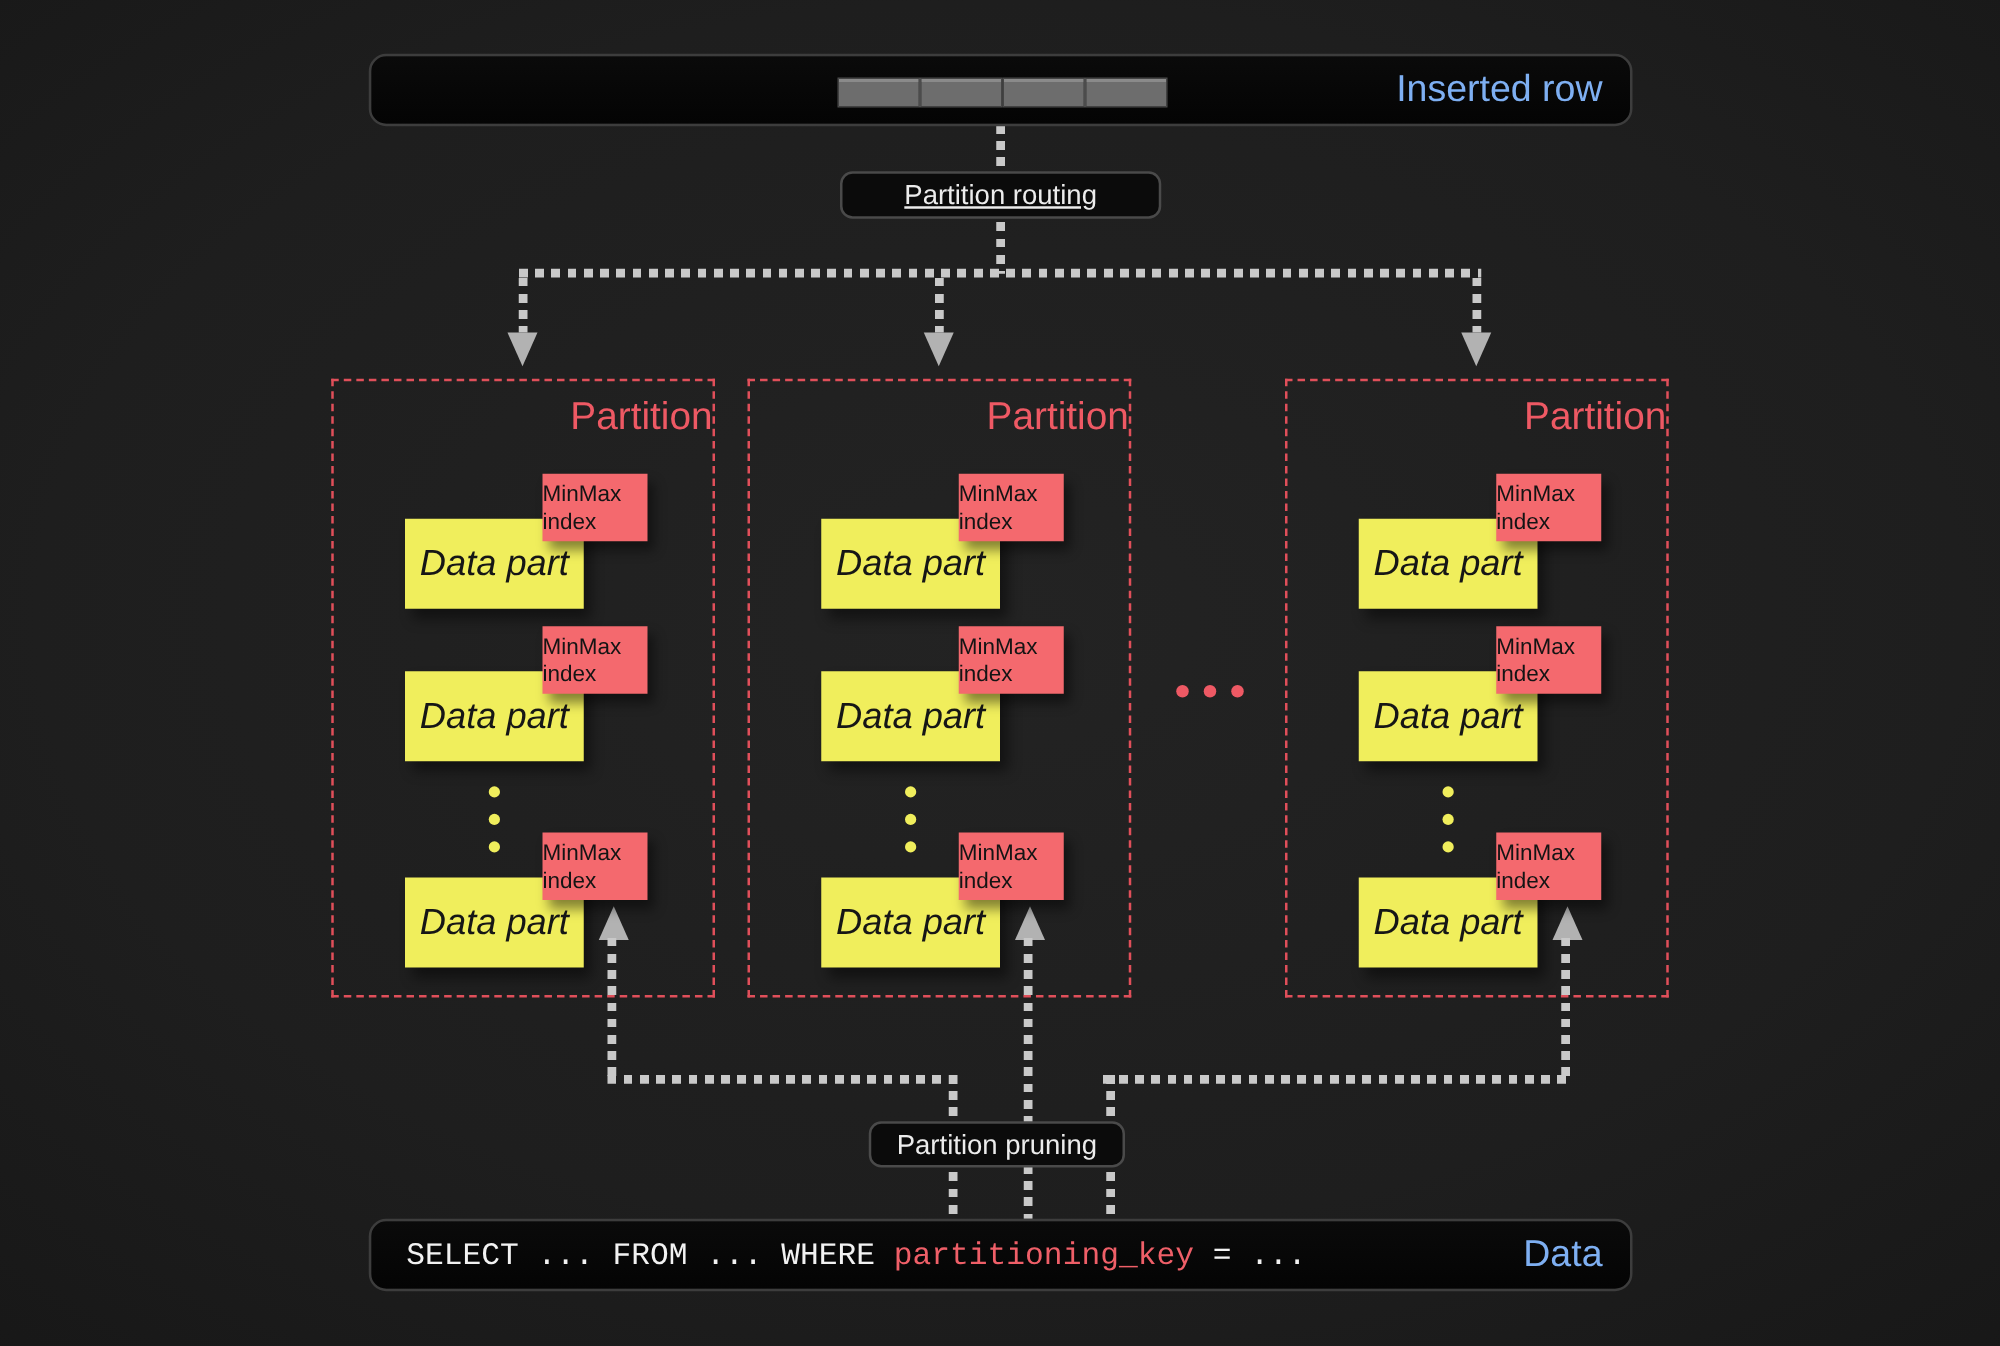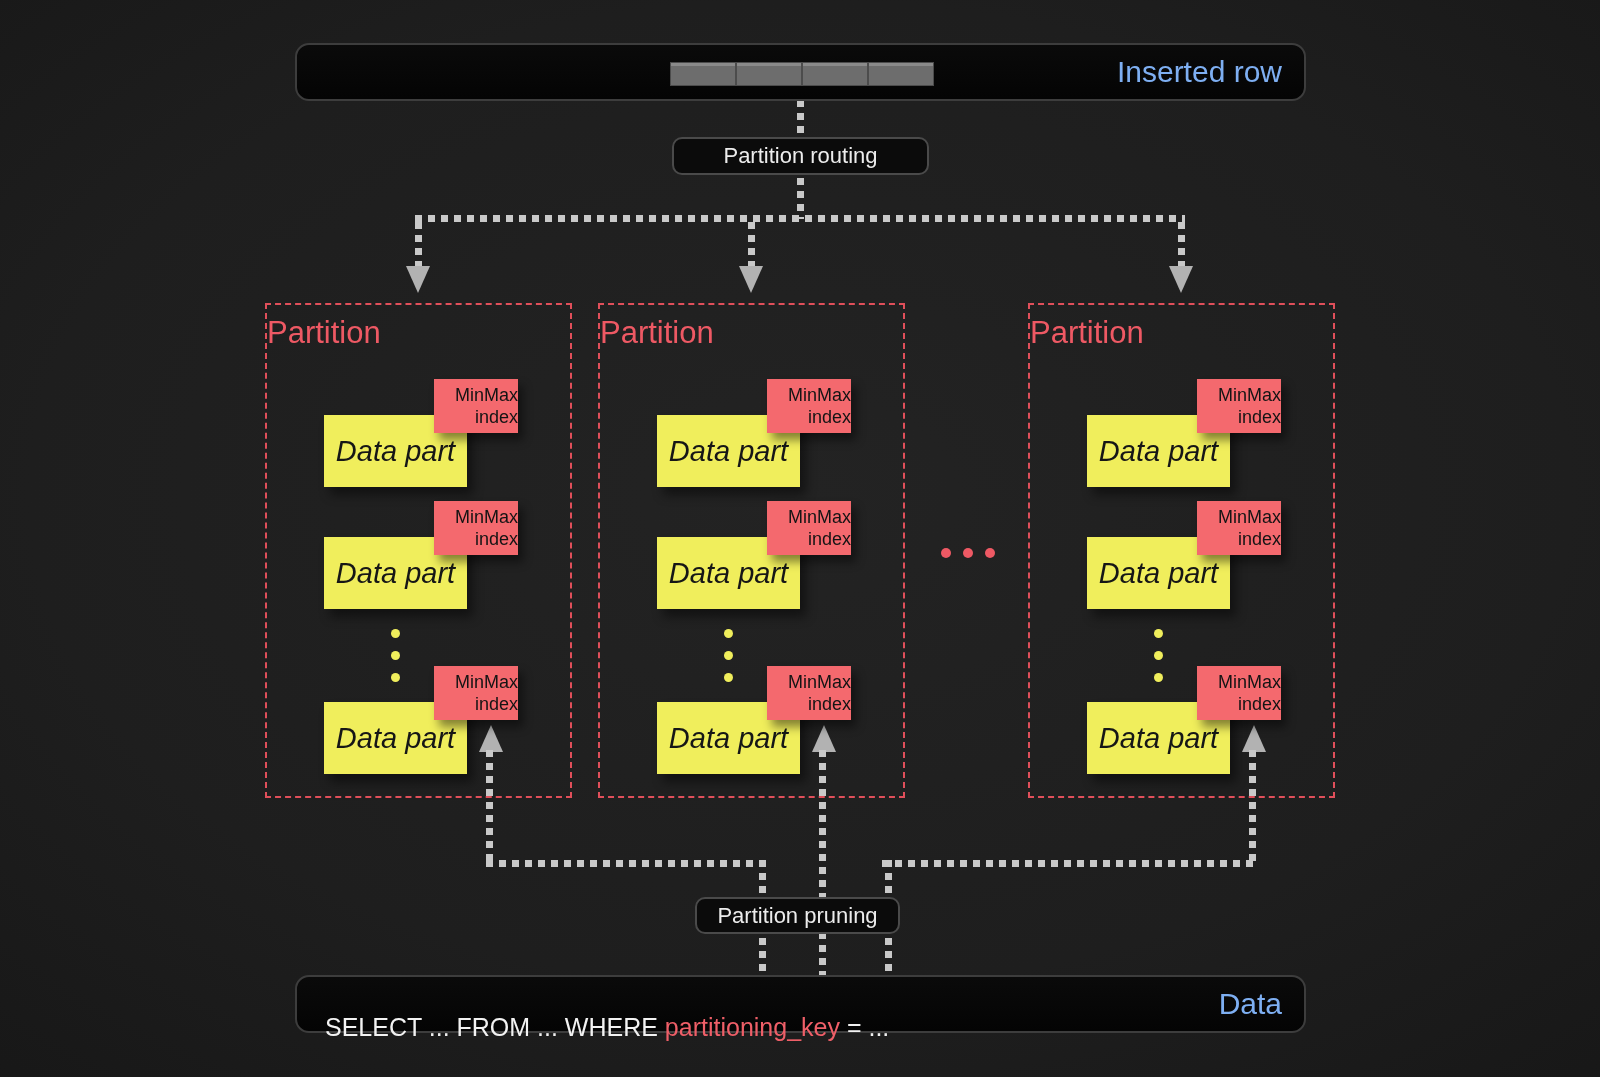--- a/index.html
+++ b/index.html
@@ -15,22 +15,22 @@
     border:2px solid #3d3d3d;border-radius:14px;box-sizing:border-box;
     display:flex;align-items:center;z-index:4;
   }
   .bar.top{top:43px;}
   .bar.bottom{top:975px;}
   .bar-label{font-size:30px;color:#7eaff2;position:absolute;right:22px;top:0;bottom:0;display:flex;align-items:center;}
   
   .segments{position:absolute;left:374px;top:18px;width:262px;height:22px;display:flex;gap:2px;background:#1a1a1a;}
   .seg{flex:1;background:linear-gradient(180deg,#8a8a8a 0 3px,#6d6d6d 3px 100%);outline:1px solid #4c4c4c;}
   
-  .code{position:absolute;left:28px;top:0;bottom:0;display:flex;
-        font-family:Liberation Sans, sans-serif;font-size:25px;color:#f2f2f2;white-space:pre;margin-top:36px;}
+  .code{position:absolute;left:28px;top:0;bottom:0;display:flex;align-items:center;
+        font-family:Liberation Mono, monospace;font-size:25px;color:#f2f2f2;white-space:pre;}
   .code .key{color:#ef5f68;}
   
   .pill{
     position:absolute;background:#0b0b0b;border:2px solid #4a4a4a;border-radius:10px;box-sizing:border-box;
     display:flex;align-items:center;justify-content:center;color:#ececec;font-size:22px;z-index:5;
   }
   
   .vline{position:absolute;width:7px;z-index:2;
     background:repeating-linear-gradient(180deg,#c9c9c9 0 7px,transparent 7px 13px);}
   .hline{position:absolute;height:7px;z-index:2;
@@ -38,30 +38,30 @@
   
   .arrow-down{position:absolute;width:0;height:0;z-index:2;
     border-left:12px solid transparent;border-right:12px solid transparent;border-top:27px solid #b2b2b2;}
   .arrow-up{position:absolute;width:0;height:0;z-index:2;
     border-left:12px solid transparent;border-right:12px solid transparent;border-bottom:27px solid #b2b2b2;}
   
   .partition{
     position:absolute;top:303px;width:307px;height:495px;box-sizing:border-box;
     border:2px dashed #e04f5a;z-index:1;
   }
-  .partition-title{margin-top:10px;text-align:left;font-size:31px;color:#ee5964;}
+  .partition-title{margin-top:10px;text-align:right;font-size:31px;color:#ee5964;}
   .group{position:absolute;left:57px;width:194px;height:108px;}
   .datapart{
     position:absolute;left:0;bottom:0;width:143px;height:72px;background:#f0ee5c;color:#161616;
     display:flex;align-items:center;justify-content:center;font-size:29px;
     box-shadow:6px 8px 10px rgba(0,0,0,0.45);z-index:2;font-style:italic;
   }
   .minmax{
     position:absolute;right:0;top:0;width:84px;height:54px;background:#f4696e;color:#141414;
-    display:flex;align-items:center;justify-content:center;text-align:right;
+    display:flex;align-items:center;justify-content:center;text-align:left;
     font-size:18px;line-height:1.25;box-shadow:5px 7px 9px rgba(0,0,0,0.45);z-index:3;
   }
   .ydots{position:absolute;left:124px;top:324px;display:flex;flex-direction:column;gap:13px;}
   .ydots i{width:9px;height:9px;border-radius:50%;background:#f0ee5c;}
   .part-up-arrow{left:212px;top:420px;}
   
   .rdots{position:absolute;left:941px;top:548px;display:flex;gap:12px;z-index:1;}
   .rdots i{width:10px;height:10px;border-radius:50%;background:#ee5964;}
 </style>
 </head>
@@ -81,21 +81,21 @@
 
   <div class="vline" style="left:797px;top:100px;height:119px;"></div>
   <div class="hline" style="left:415px;top:215px;width:770px;"></div>
   <div class="vline" style="left:415px;top:222px;height:44px;"></div>
   <div class="vline" style="left:748px;top:222px;height:44px;"></div>
   <div class="vline" style="left:1178px;top:222px;height:44px;"></div>
   <div class="arrow-down" style="left:406px;top:266px;"></div>
   <div class="arrow-down" style="left:739px;top:266px;"></div>
   <div class="arrow-down" style="left:1169px;top:266px;"></div>
 
-  <div class="pill" style="left:672px;top:137px;width:257px;height:38px;">Partition routing</div>
+  <div class="pill" style="left:672px;top:137px;width:257px;height:38px;text-decoration:underline;">Partition routing</div>
 
   <div class="partition" style="left:265px;">
     <div class="partition-title">Partition</div>
     <div class="group" style="top:74px;">
       <div class="minmax">MinMax index</div>
       <div class="datapart">Data part</div>
     </div>
     <div class="group" style="top:196px;">
       <div class="minmax">MinMax index</div>
       <div class="datapart">Data part</div>

